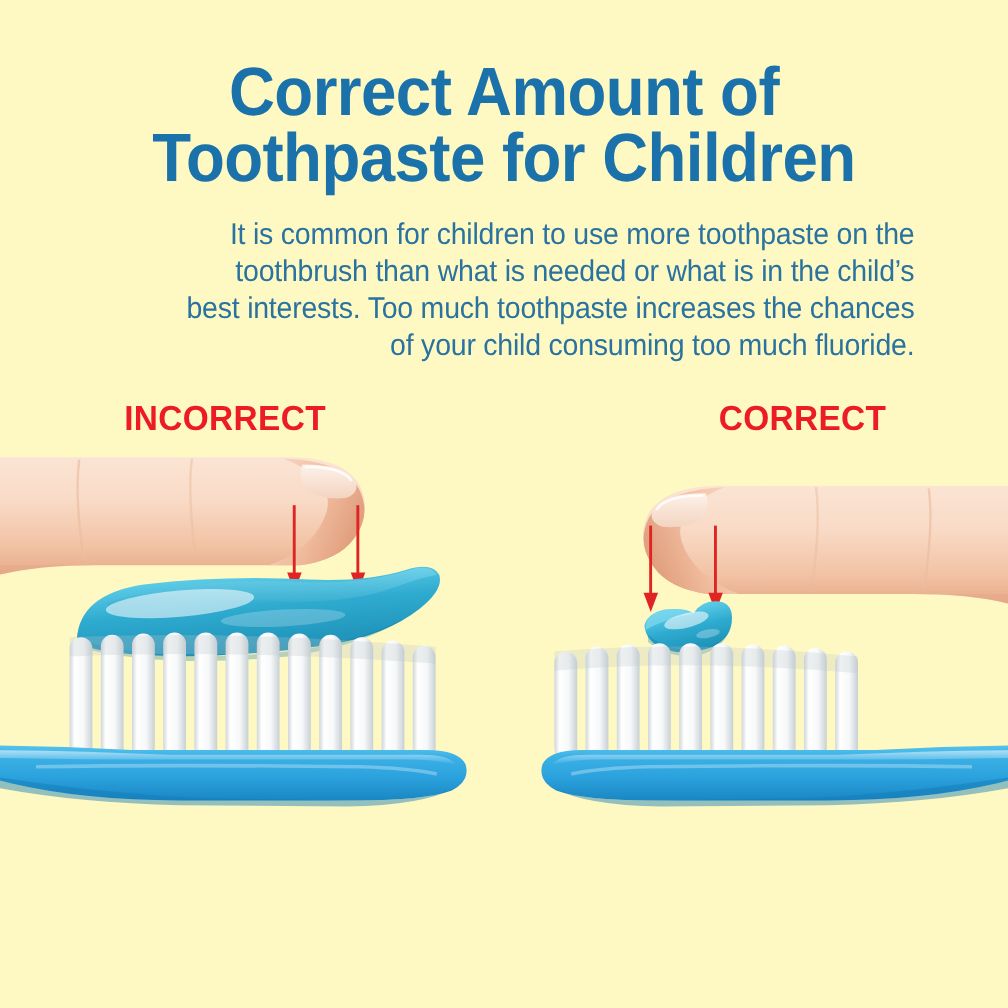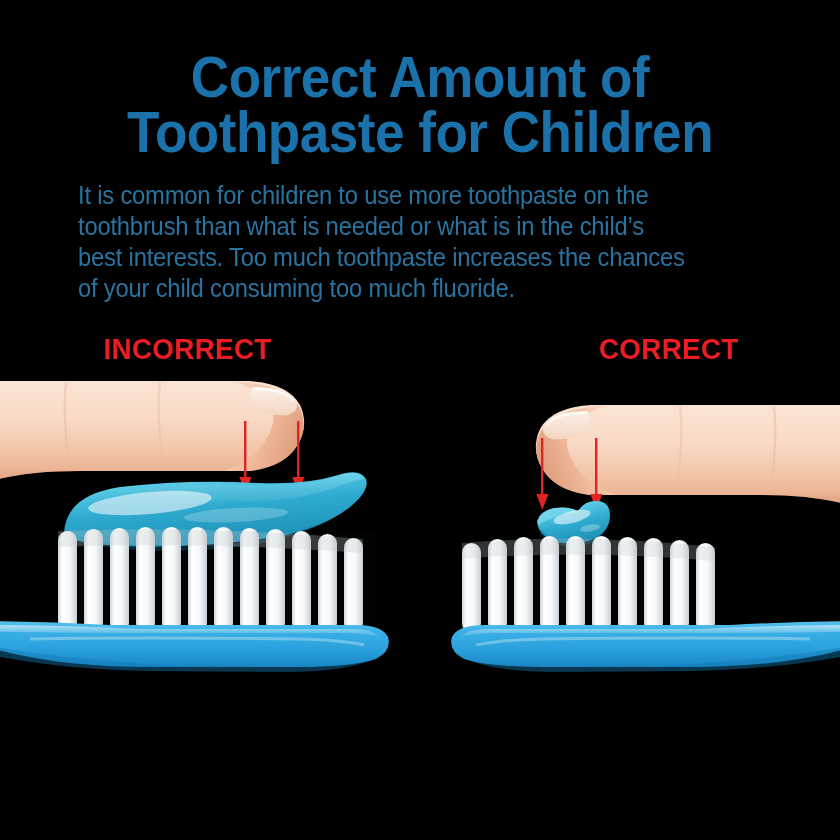--- a/index.html
+++ b/index.html
@@ -13,21 +13,21 @@
     overflow: hidden;
     font-family: "Liberation Sans", sans-serif;
     position: relative;
   }
 
   #poster {
     position: absolute;
     left: 0; top: 0;
     width: 840px;
     height: 840px;
-    background: #000000;
+    background: #fef9c3;
   }
 
   
   .title-block {
     position: absolute;
     left: 0;
     top: 50px;
     width: 840px;
     text-align: center;
   }
@@ -43,21 +43,21 @@
     transform-origin: center center;
     white-space: nowrap;
   }
 
   
   .body-block {
     position: absolute;
     left: 60px;
     top: 180px;
     width: 720px;
-    text-align: left;
+    text-align: right;
   }
   .body-line {
     display: block;
     color: #2a73a0;
     font-family: "Liberation Sans", sans-serif;
     font-weight: normal;
     font-size: 25px;
     line-height: 31px;
     letter-spacing: -0.2px;
     transform: scaleX(0.95);

